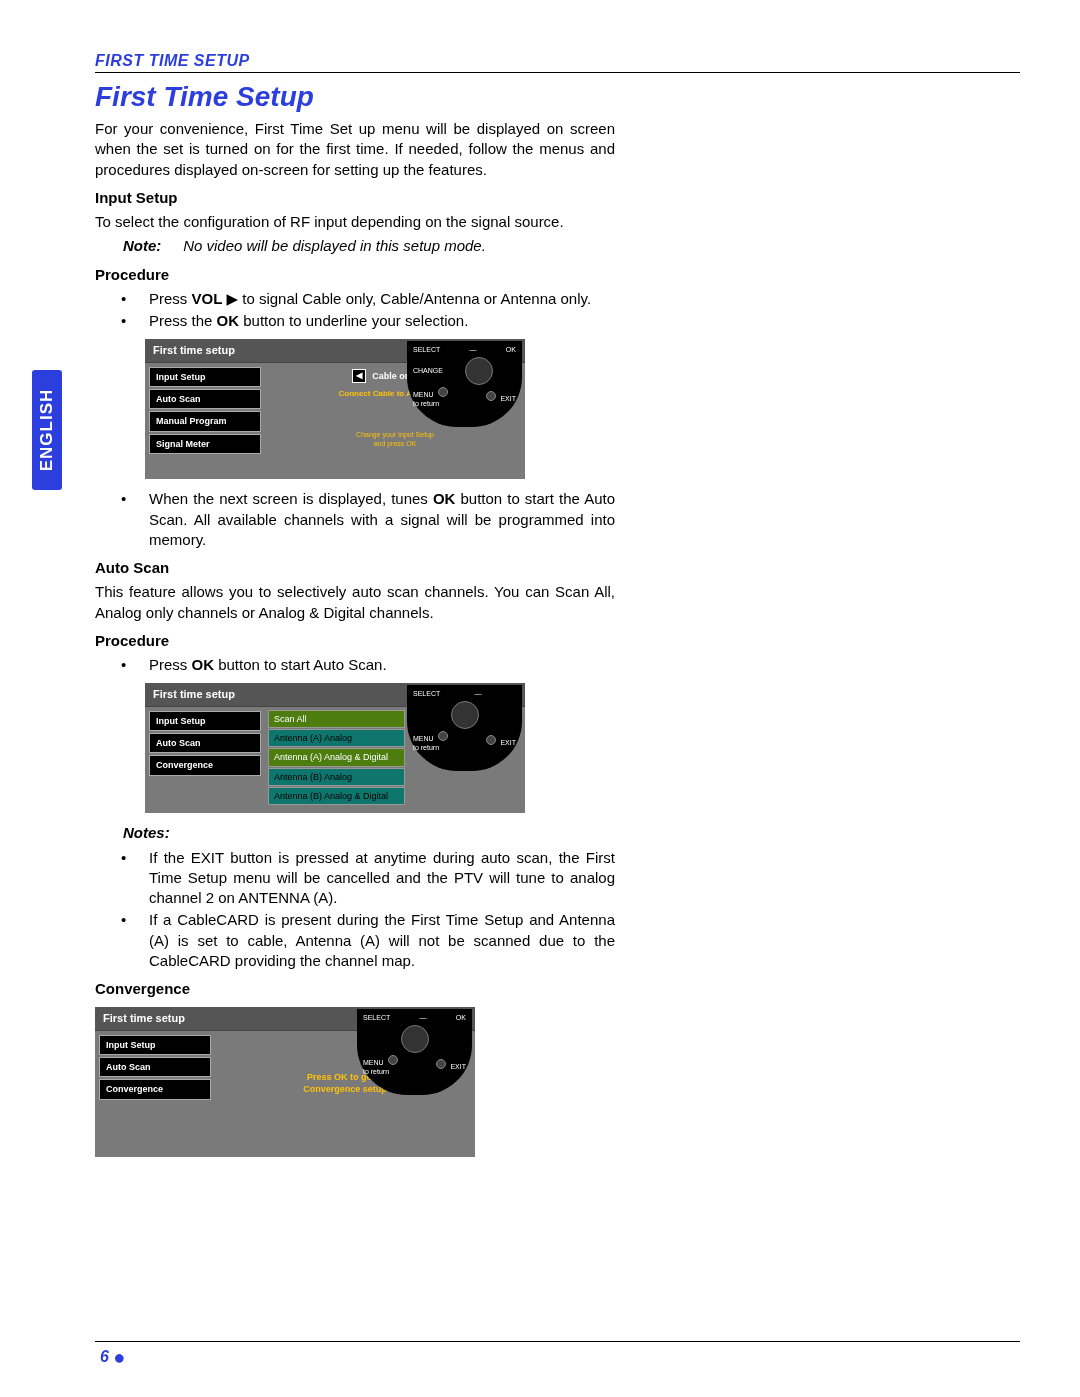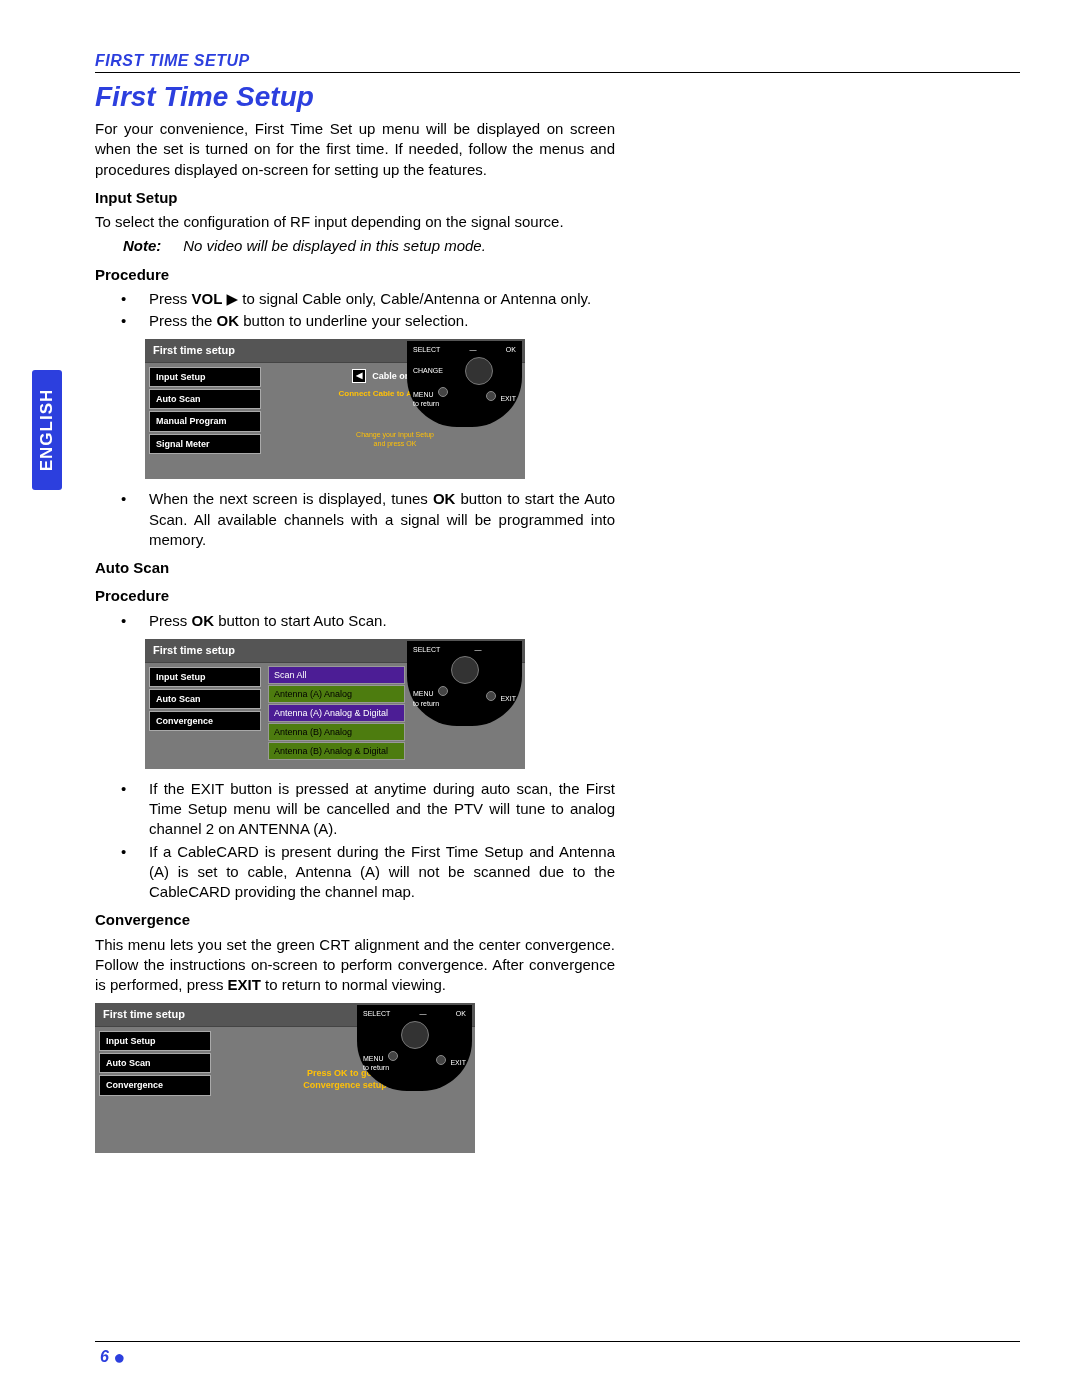--- a/index.html
+++ b/index.html
@@ -27,22 +27,22 @@
   .osd-center { flex: 1; padding: 6px; color: #fff; font-size: 8px; text-align: center; }
   .osd-center .spinner { display: flex; align-items: center; justify-content: center; gap: 6px; margin-bottom: 6px; color: #fff; font-weight: bold; font-size: 9px; }
   .osd-center .spinner .arrow-box { width: 14px; height: 14px; background: #000; border: 1px solid #fff; display: inline-flex; align-items: center; justify-content: center; font-size: 8px; }
   .osd-center .hint { color: #ffc107; font-size: 8px; font-weight: bold; }
   .osd-center .hint2 { color: #ffc107; font-size: 7px; margin-top: 30px; }
   .remote-hint { position: absolute; top: 2px; right: 3px; width: 115px; background: #000; border-radius: 0 0 50px 50px; padding: 4px 6px 18px 6px; color: #fff; font-size: 7px; }
   .remote-hint .row { display: flex; justify-content: space-between; align-items: center; white-space: nowrap; }
   .remote-hint .dot { width: 10px; height: 10px; background: #444; border-radius: 50%; display: inline-block; margin: 0 2px; border: 1px solid #888; }
   .remote-hint .dpad { width: 28px; height: 28px; border-radius: 50%; background: #333; border: 1px solid #777; position: relative; margin: 2px auto; }
   .osd-list { flex: 1; padding: 3px; }
-  .osd-list .litem { background: #4d7c0f; color: #000; font-size: 9px; padding: 2px 5px; margin-bottom: 1px; border: 1px solid #999; }
-  .osd-list .litem.sel { background: #4c1d95; color: #fff; }
+  .osd-list .litem { background: #0f766e; color: #000; font-size: 9px; padding: 2px 5px; margin-bottom: 1px; border: 1px solid #999; }
+  .osd-list .litem.sel { background: #4d7c0f; color: #fff; }
   .osd-help { color: #ffc107; font-size: 9px; font-weight: bold; text-align: center; padding: 4px 0 0 0; }
   .footer-line { position: absolute; bottom: 55px; left: 95px; right: 60px; border-top: 1.5px solid #000; }
   .page-num { position: absolute; bottom: 28px; left: 100px; color: #2c3fde; font-weight: bold; font-style: italic; font-size: 16px; }
   .page-num .bullet { color: #2c3fde; font-size: 20px; vertical-align: -2px; }
 </style>
 </head>
 <body>
 
 <div class="side-tab">
     <span>ENGLISH</span>
@@ -103,20 +103,21 @@
             <span><span class="dot"></span> <span>EXIT</span></span>
           </div>
       </div>
     </div>
 
     <ul>
       <li><span>When the next screen is displayed, tunes </span><span class="bold-inline">OK</span><span> button to start the Auto Scan. All available channels with a signal will be programmed into memory.</span></li>
     </ul>
 
     <div class="sub">Auto Scan</div>
+    <p>This feature allows you to selectively auto scan channels. You can Scan All, Analog only channels or Analog &amp; Digital channels.</p>
     <div class="sub">Procedure</div>
     <ul>
       <li><span>Press </span><span class="bold-inline">OK</span><span> button to start Auto Scan.</span></li>
     </ul>
 
     <div class="osd" style="height:130px;">
       <div class="osd-header">First time setup</div>
       <div class="osd-body">
         <div class="osd-menu">
           <div class="mitem">Input Setup</div>
@@ -143,27 +144,27 @@
             <span></span>
           </div>
         <div class="row">
             <span><span>MENU</span> <span class="dot"></span><br><span>to return</span></span>
             <span><span class="dot"></span> <span>EXIT</span></span>
           </div>
       </div>
     </div>
 
 
+    <p class="note-line"><span class="lbl">Notes:</span></p>
     <ul>
       <li>If the EXIT button is pressed at anytime during auto scan, the First Time Setup menu will be cancelled and the PTV will tune to analog channel 2 on ANTENNA (A).</li>
       <li>If a CableCARD is present during the First Time Setup and Antenna (A) is set to cable, Antenna (A) will not be scanned due to the CableCARD providing the channel map.</li>
     </ul>
 
     <div class="sub">Convergence</div>
-    <p><span>This menu lets you set the green CRT alignment and the center convergence. Follow the instructions on-screen to perform convergence. After convergence is performed, press </span><span class="bold-inline">EXIT</span><span> to return to normal viewing.</span></p>
 
     <div class="osd" style="margin-left:0; height:150px;">
       <div class="osd-header">First time setup</div>
       <div class="osd-body">
         <div class="osd-menu">
           <div class="mitem">Input Setup</div>
           <div class="mitem">Auto Scan</div>
           <div class="mitem">Convergence</div>
         </div>
         <div class="osd-center">

